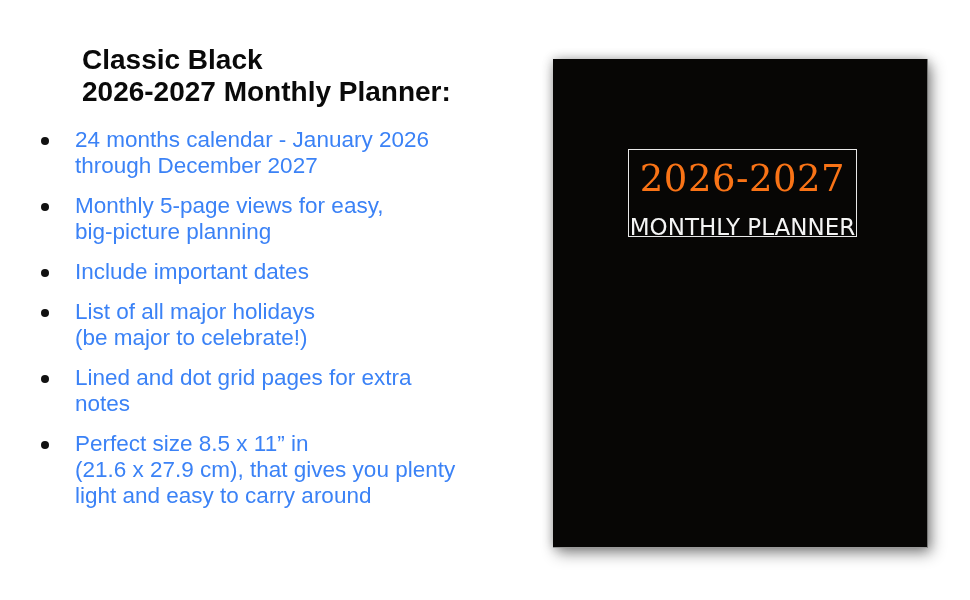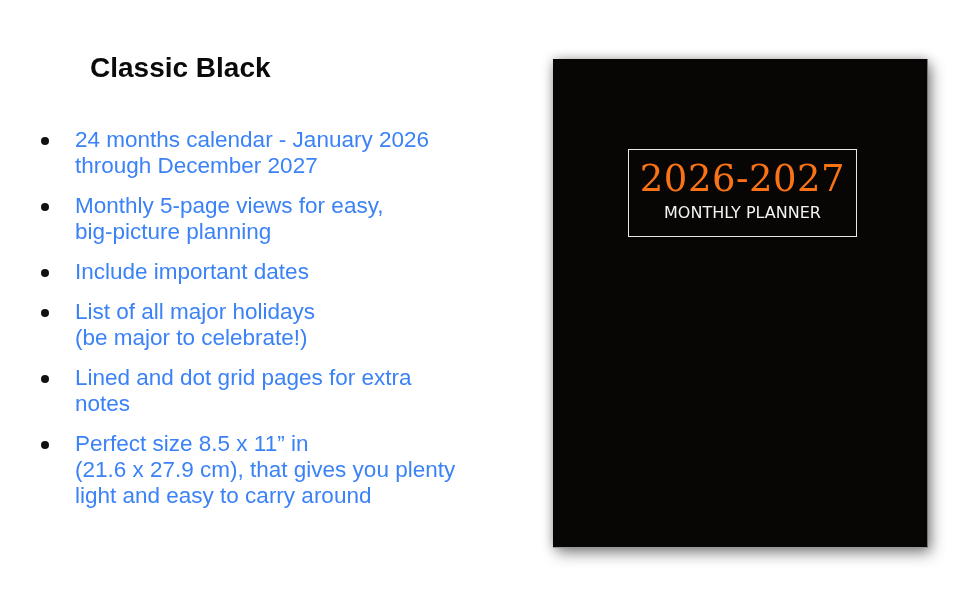--- a/index.html
+++ b/index.html
@@ -1,44 +1,45 @@
 <!DOCTYPE html>
 <html><head>
   <meta charset="utf-8">
   <style>
     html, body { margin: 0; padding: 0; background: #ffffff; }
     body { width: 970px; height: 600px; position: relative; overflow: hidden;
            font-family: "Liberation Sans", sans-serif; color: #111; }
-    .title { position: absolute; left: 74px; top: 36px; margin: 16px;
+    .title { position: absolute; left: 74px; top: 36px; margin: 8px;
              font-family: "Liberation Sans", sans-serif; font-weight: bold;
              font-size: 28px; line-height: 32px; color: #0a0a0a; }
     .title span { display: block; }
     .features { position: absolute; left: 38px; top: 127px; width: 480px;
                 margin: 0; padding: 0; list-style: none; }
     .feature { position: relative; padding-left: 37px; margin-bottom: 14px;
                font-size: 22.5px; line-height: 26px; color: #3b82f6; }
     .feature .bullet { position: absolute; left: 3px; top: 10px; width: 8px; height: 8px;
                        border-radius: 50%; background: #111; }
     .feature .line { display: block; white-space: nowrap; }
     .cover-shadow { position: absolute; left: 553px; top: 59px; width: 374px; height: 488px;
                     box-shadow: 4px 6px 14px rgba(0,0,0,0.45), 0 0 10px rgba(0,0,0,0.25); }
     .cover { position: absolute; left: 553px; top: 59px; width: 374px; height: 488px;
              background: #070605; border-right: 1px solid #777; border-bottom: 1px solid #999; }
     .cover-box { position: absolute; left: 75px; top: 90px; width: 229px; height: 88px;
                  border: 1.5px solid #e8e8e8; box-sizing: border-box; text-align: center; }
     .cover-years { display: block; margin-top: 9px; font-family: "DejaVu Serif", serif;
                    font-size: 37px; line-height: 40px; color: #f97316; letter-spacing: 0.5px; }
-    .cover-subtitle { display: block; margin-top: 3px; font-family: "DejaVu Sans", sans-serif;
-                      font-size: 16px; line-height: 22px; color: #f4f4f4; letter-spacing: 0px; }
+    .cover-subtitle { display: block; margin-top: 17px; font-family: "DejaVu Sans", sans-serif;
+                      font-size: 23px; line-height: 22px; color: #f4f4f4; letter-spacing: 0px; }
   </style>
 </head>
 <body>
 
 <h1 class="title">
   <span>Classic Black</span>
+  <span>2026-2027 Monthly Planner:</span>
 </h1>
 
 <ul class="features">
   <li class="feature">
     <span class="bullet"></span>
     <span class="line">24 months calendar - January 2026</span>
     <span class="line">through December 2027</span>
   </li>
   <li class="feature">
     <span class="bullet"></span>

